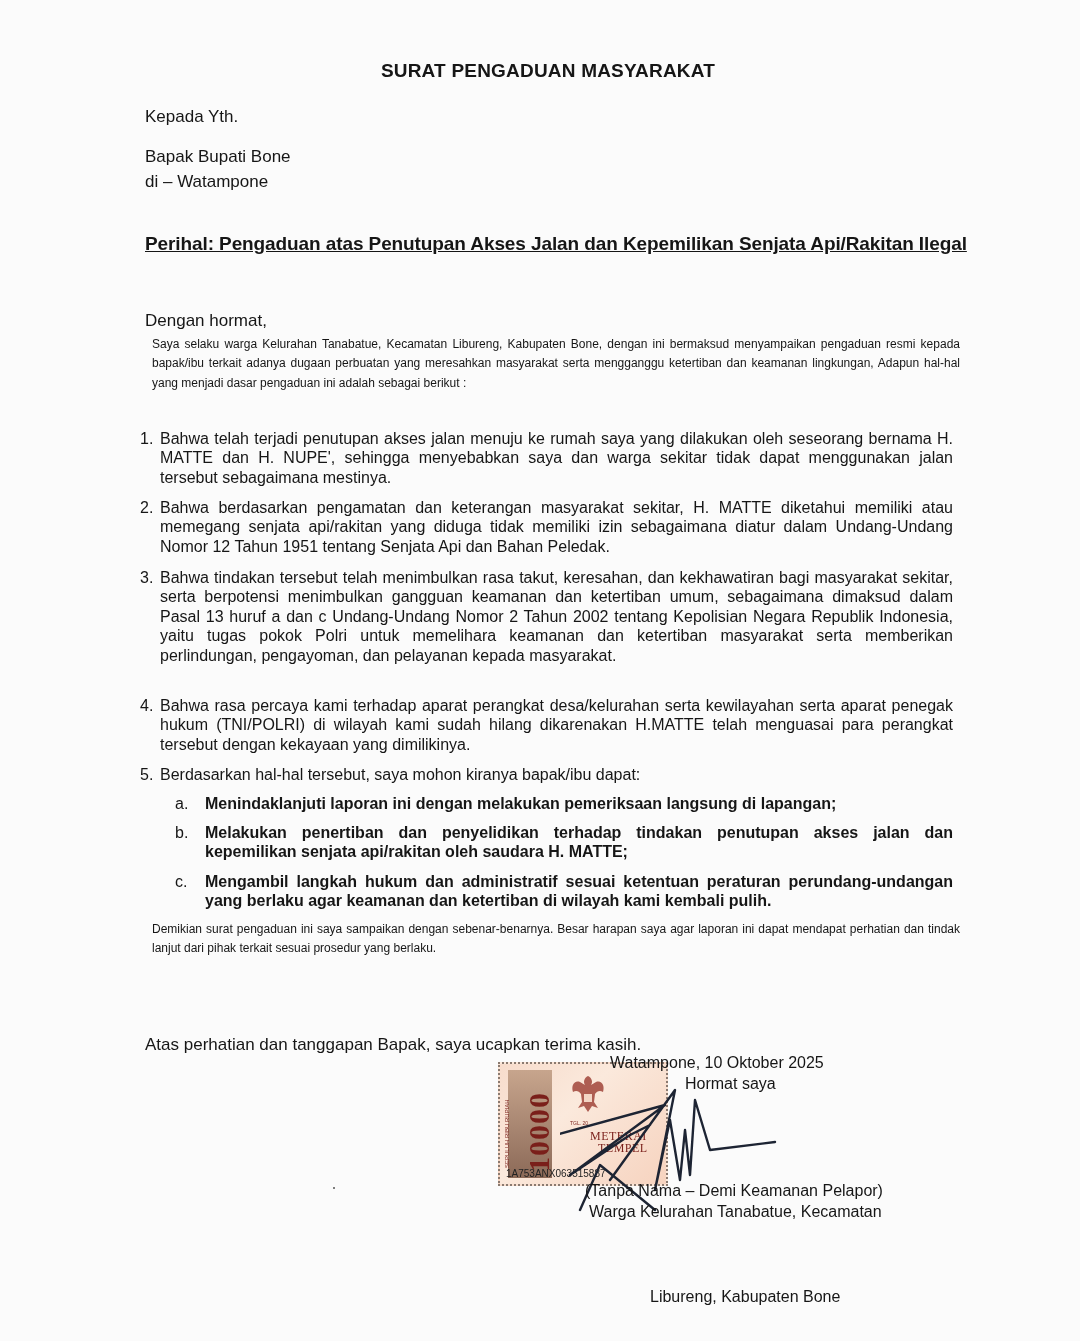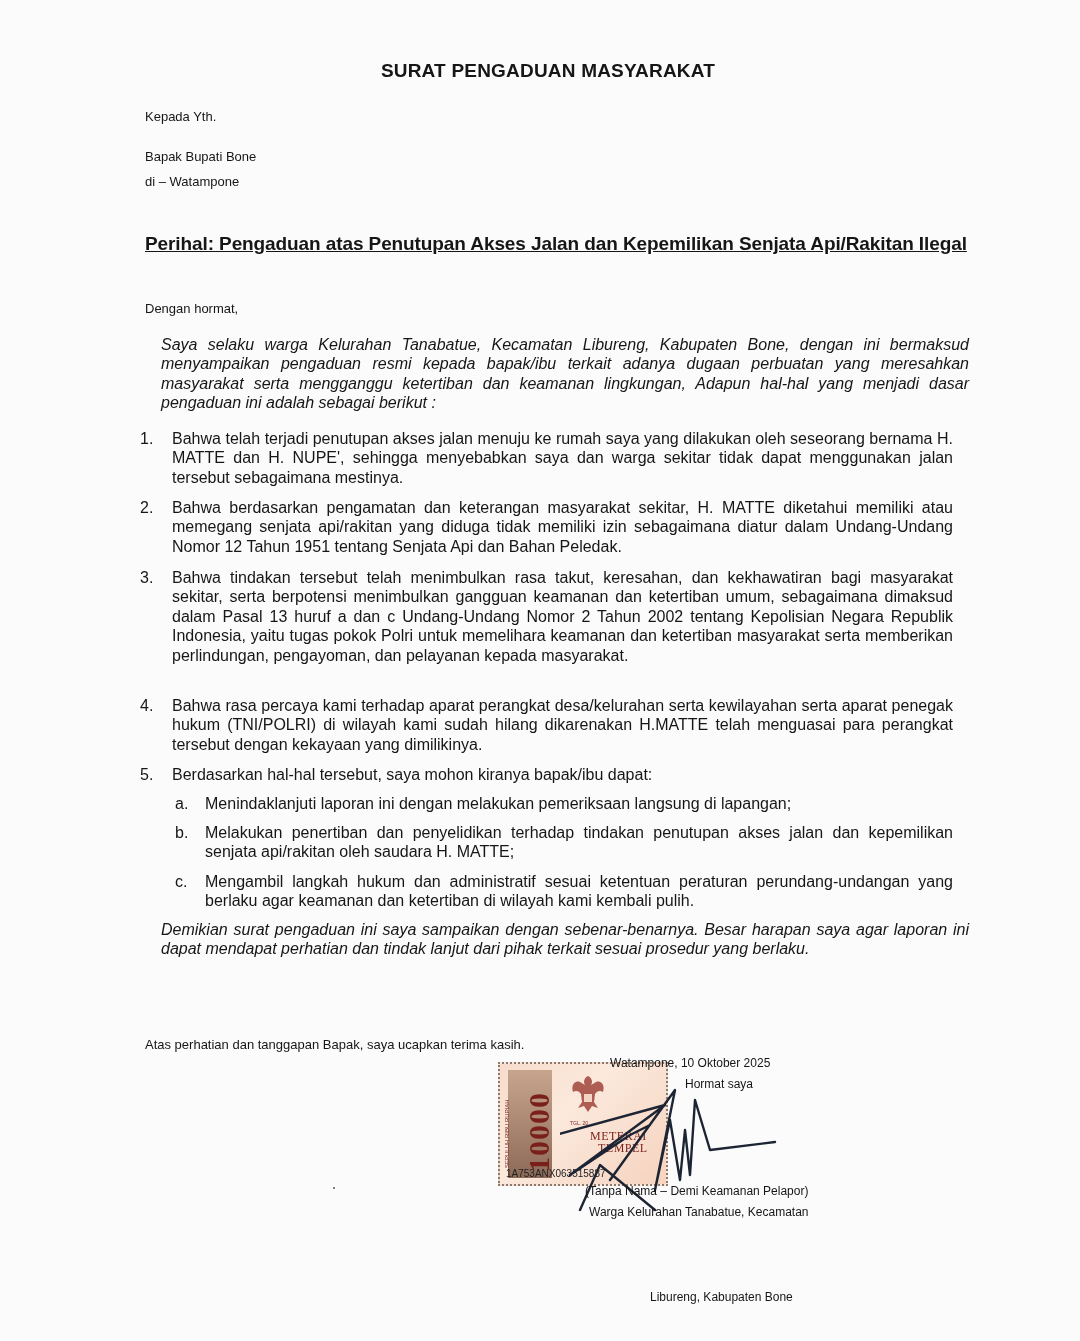--- a/index.html
+++ b/index.html
@@ -9,35 +9,35 @@
     font-family: "Liberation Sans", sans-serif;
     color: #161616;
     position: relative;
     overflow: hidden;
   }
   .page { position: absolute; left: 0; top: 0; width: 1080px; height: 1341px; padding-left: 44px; }
   .title {
     position: absolute; top: 60px; left: 0; width: 1096px;
     text-align: center; font-size: 19px; font-weight: bold; letter-spacing: 0.2px;
   }
-  .txt { position: absolute; left: 145px; font-size: 13px; line-height: 19px; }
+  .txt { position: absolute; left: 145px; font-size: 17px; line-height: 19px; }
   .perihal {
     position: absolute; left: 145px; top: 233px; width: 808px;
     font-size: 19px; font-weight: bold; text-decoration: underline;
     white-space: nowrap; letter-spacing: -0.1px;
   }
-  .para { position: absolute; left: 161px; width: 808px; font-size: 16px; line-height: 19.4px; text-align: justify; font-style: italic; }
+  .para { position: absolute; left: 152px; width: 808px; font-size: 12px; line-height: 19.4px; text-align: justify; }
   .list { position: absolute; left: 140px; width: 813px; }
   .item { position: absolute; left: 0; width: 813px; font-size: 16px; line-height: 19.4px; }
   .item .num { position: absolute; left: 0; top: 0; }
-  .item .body { margin-left: 32px; text-align: justify; }
+  .item .body { margin-left: 20px; text-align: justify; }
   .sub { position: absolute; left: 175px; width: 778px; font-size: 16px; line-height: 19.4px; }
   .sub .num { position: absolute; left: 0; top: 0; }
-  .sub .body { margin-left: 30px; text-align: justify; }
-  .sig { position: absolute; font-size: 12px; line-height: 20px; white-space: nowrap; text-align: center; }
+  .sub .body { margin-left: 30px; text-align: justify; font-weight: bold; }
+  .sig { position: absolute; font-size: 16px; line-height: 20px; white-space: nowrap; text-align: center; }
   .stamp {
     position: absolute; left: 498px; top: 1062px; width: 170px; height: 124px;
     background: linear-gradient(135deg, #f7dccc 0%, #fbe9dc 40%, #f6d3bf 100%);
     border: 2px dotted #8a7a70;
     box-sizing: border-box;
     overflow: hidden;
   }
   .stamp .band {
     position: absolute; left: 8px; top: 6px; width: 44px; height: 108px;
     background: linear-gradient(180deg, #c7a58d, #8c6a58);
@@ -72,21 +72,21 @@
 <div class="page">
 
   <div class="title">SURAT PENGADUAN MASYARAKAT</div>
 
   <div class="txt" style="top:107px">Kepada Yth.</div>
   <div class="txt" style="top:147px">Bapak Bupati Bone</div>
   <div class="txt" style="top:172px">di – Watampone</div>
 
   <div class="perihal">Perihal: Pengaduan atas Penutupan Akses Jalan dan Kepemilikan Senjata Api/Rakitan Ilegal</div>
 
-  <div class="txt" style="top:299px">Dengan hormat,</div>
+  <div class="txt" style="top:311px">Dengan hormat,</div>
 
   <div class="para" style="top:335px">Saya selaku warga Kelurahan Tanabatue, Kecamatan Libureng, Kabupaten Bone, dengan ini bermaksud menyampaikan pengaduan resmi kepada bapak/ibu terkait adanya dugaan perbuatan yang meresahkan masyarakat serta mengganggu ketertiban dan keamanan lingkungan, Adapun hal-hal yang menjadi dasar pengaduan ini adalah sebagai berikut :</div>
 
   <div class="list">
     <div class="item" style="top:429px">
       <span class="num">1.</span>
       <div class="body">Bahwa telah terjadi penutupan akses jalan menuju ke rumah saya yang dilakukan oleh seseorang bernama H. MATTE dan H. NUPE', sehingga menyebabkan saya dan warga sekitar tidak dapat menggunakan jalan tersebut sebagaimana mestinya.</div>
     </div>
     <div class="item" style="top:498px">
       <span class="num">2.</span>

